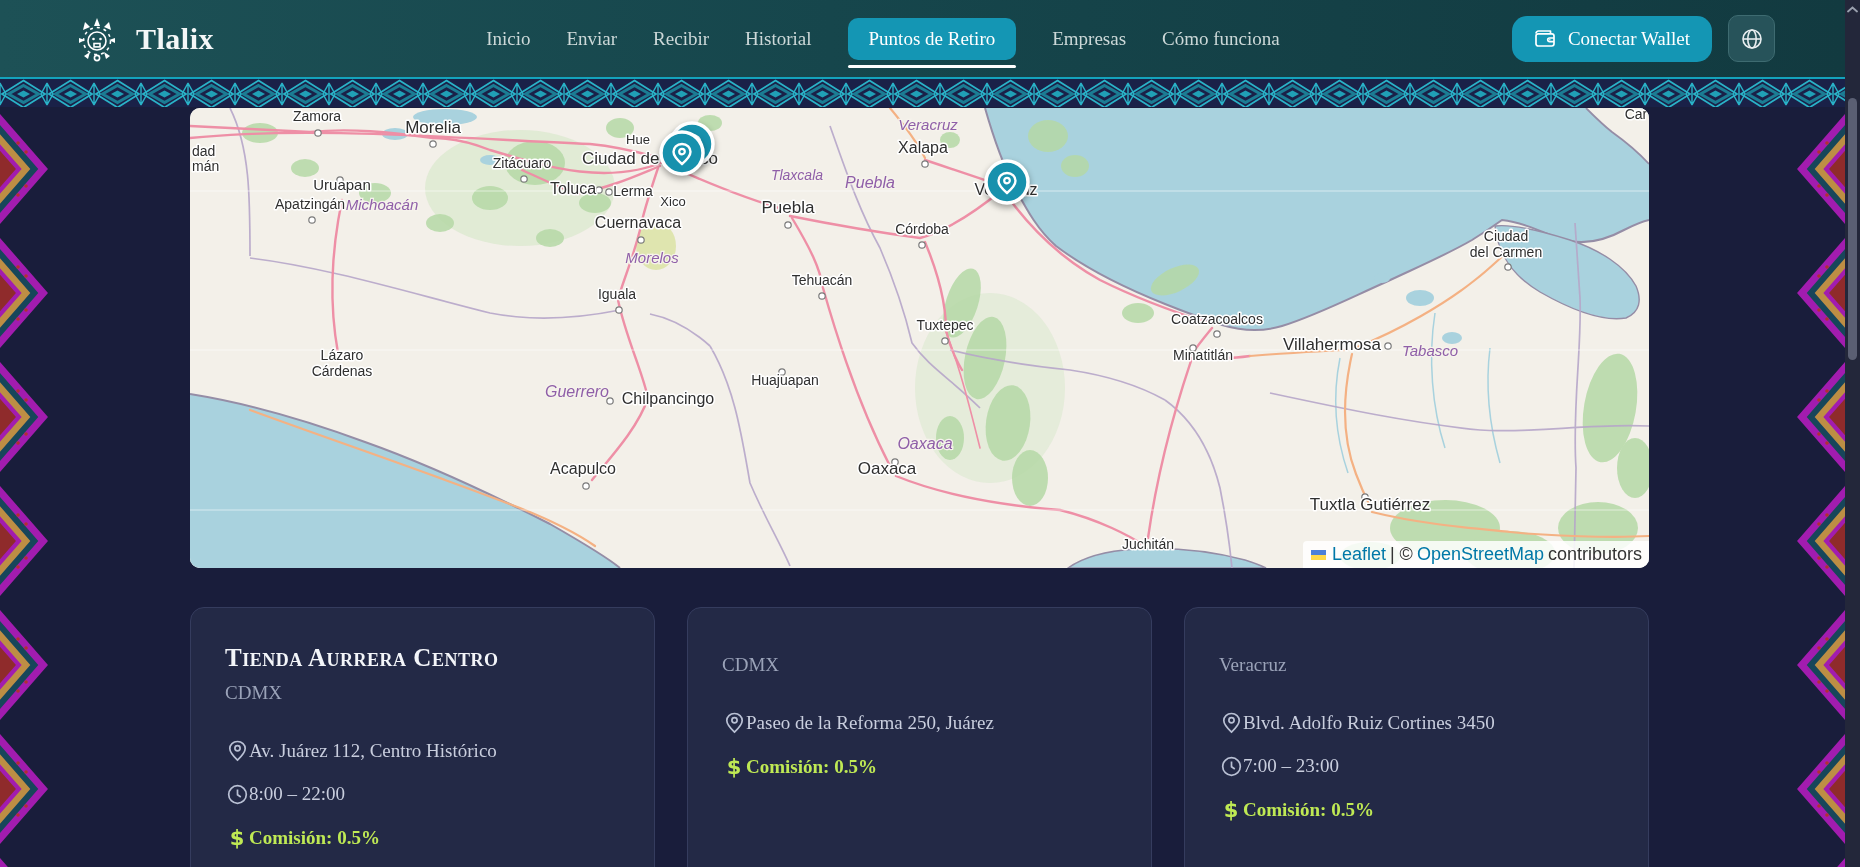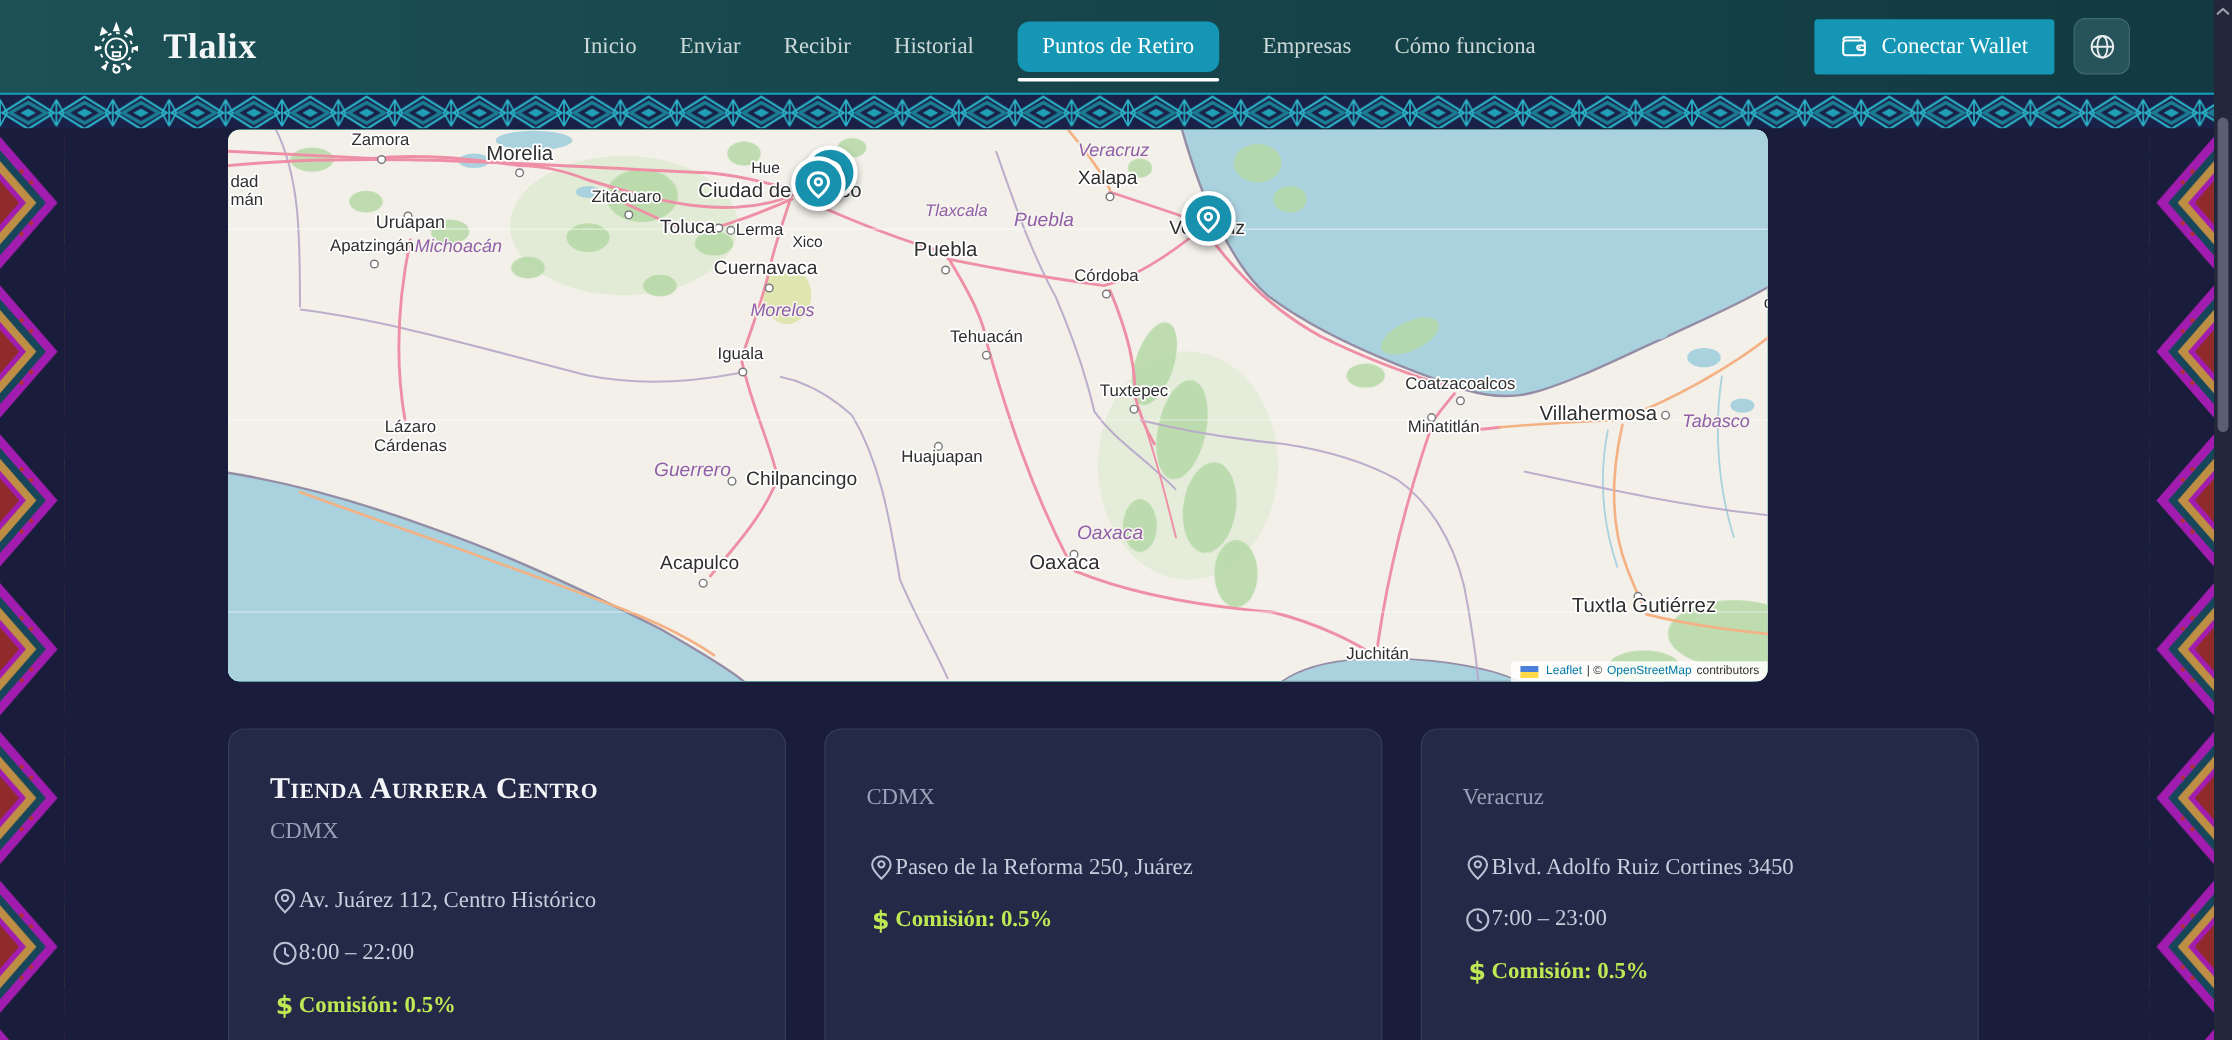--- a/index.html
+++ b/index.html
@@ -12,42 +12,42 @@
     background:linear-gradient(90deg,#1d5156 0%, #16464c 45%, #123a40 100%);
     display:flex; align-items:center; padding:0 70px 0 72px; z-index:5; }
   .logo-group { display:flex; align-items:center; gap:14px; }
   .brand-name { color:#f4f7f7; font-size:30px; font-weight:700; letter-spacing:.5px; }
   .nav { display:flex; align-items:center; gap:36px; margin:0 auto; padding-left:40px; }
   .nav-item { color:#ccd8d8; font-size:19px; cursor:pointer; text-decoration:none; position:relative; white-space:nowrap; }
   .nav-item.active { background:#1496b4; color:#ffffff; padding:10px 21px; border-radius:10px; }
   .nav-item.active::after { content:""; position:absolute; left:0; right:0; bottom:-8px; height:3px; background:#ffffff; border-radius:2px; }
   .actions { display:flex; align-items:center; gap:16px; }
   .wallet-btn { display:flex; align-items:center; gap:12px; background:#1496b4; color:#ffffff;
-    border:none; border-radius:3px; height:46px; padding:16px 22px; font-size:19px;
+    border:none; border-radius:15px; height:46px; padding:16px 22px; font-size:19px;
     font-family:"Liberation Serif","DejaVu Serif",serif; cursor:pointer;justify-content:flex-end; }
   .globe-btn { width:47px; height:47px; border-radius:10px; background:#27535a; border:1px solid #3e6b71;
     display:flex; align-items:center; justify-content:center; cursor:pointer; }
 
   
   .pattern-band { position:absolute; left:0; top:77px; width:1845px; height:30px; border-top:2px solid #14a2bc; z-index:4; }
   .side-strip { position:absolute; top:107px; bottom:0; width:54px; z-index:1; }
   .side-strip.left { left:0; }
   .side-strip.right { right:15px; transform:scaleX(-1); }
 
   
-  .map-card { position:absolute; left:190px; top:108px; width:1283px; height:460px;
-    border-radius:10px; overflow:hidden; background:#5eead4; z-index:3; }
+  .map-card { position:absolute; left:190px; top:108px; width:1459px; height:460px;
+    border-radius:10px; overflow:hidden; background:#e5e5e5; z-index:3; }
   .map-card svg { display:block; }
   .ml-city { font-family:"Liberation Sans","DejaVu Sans",sans-serif; fill:#2f2f2f; font-size:14px;
     text-anchor:middle; paint-order:stroke; stroke:#ffffff; stroke-width:3px; stroke-linejoin:round; }
   .ml-state { font-family:"Liberation Sans","DejaVu Sans",sans-serif; fill:#8f5fa8; font-size:15px; font-style:italic;
     text-anchor:middle; paint-order:stroke; stroke:#f6f3ec; stroke-width:2.5px; }
   .marker { filter:drop-shadow(0 3px 3px rgba(0,0,0,.35)); cursor:pointer; }
   .attribution { position:absolute; right:0; bottom:0; background:rgba(255,255,255,.85);
-    font-family:"Liberation Sans","DejaVu Sans",sans-serif; font-size:10px; color:#333;
+    font-family:"Liberation Sans","DejaVu Sans",sans-serif; font-size:18px; color:#333;
     padding:3px 7px 3px 8px; display:flex; align-items:center; gap:4px; border-top-left-radius:4px; }
   .attribution a { color:#0078a8; text-decoration:none; cursor:pointer; }
   .flag { width:15px; height:10px; display:inline-block; margin-right:2px; }
   .flag .b { display:block; width:100%; height:5px; background:#4c80d8; }
   .flag .y { display:block; width:100%; height:5px; background:#ffd948; }
 
   
   .cards-row { position:absolute; left:190px; top:607px; width:1459px; display:flex; gap:32px; z-index:3; }
   .loc-card { width:465px; height:300px; background:#232946; border:1px solid #353c5e; border-radius:14px; padding:36px 34px; }
   .loc-title { color:#f3f5f9; font-size:25px; font-weight:700; font-variant:small-caps; letter-spacing:.5px; }

